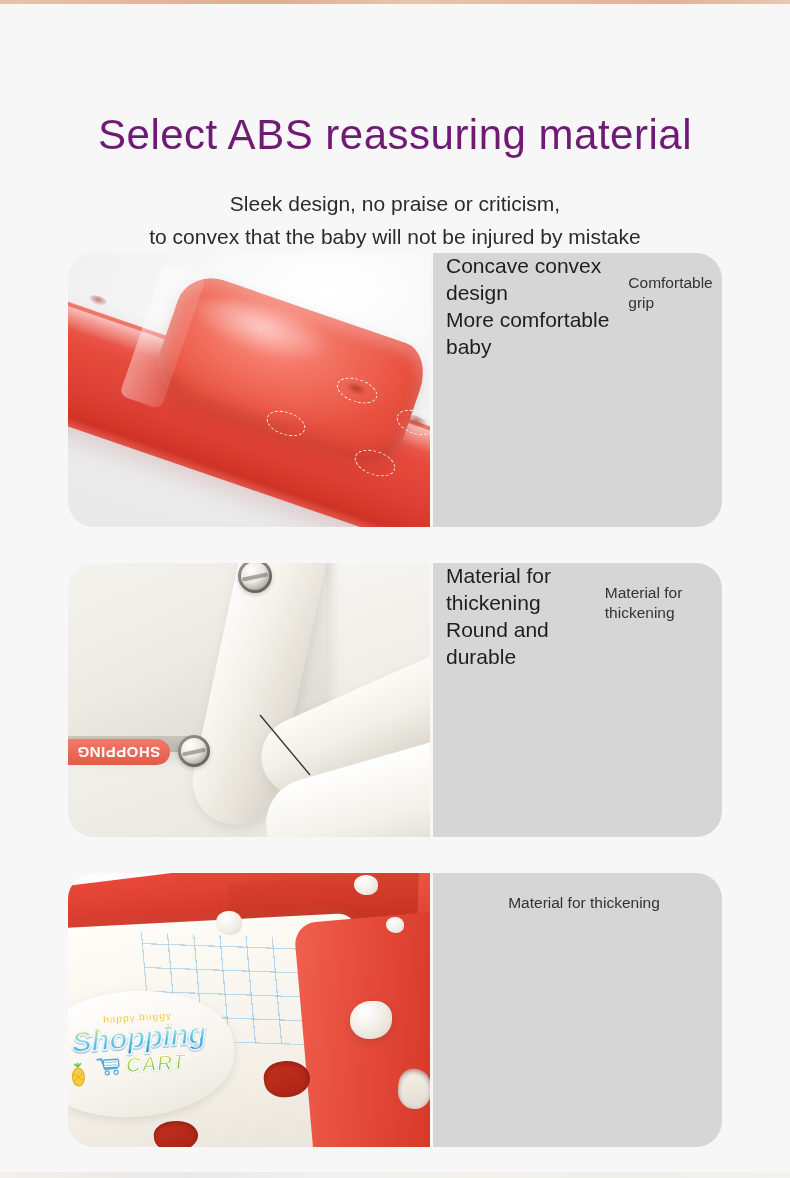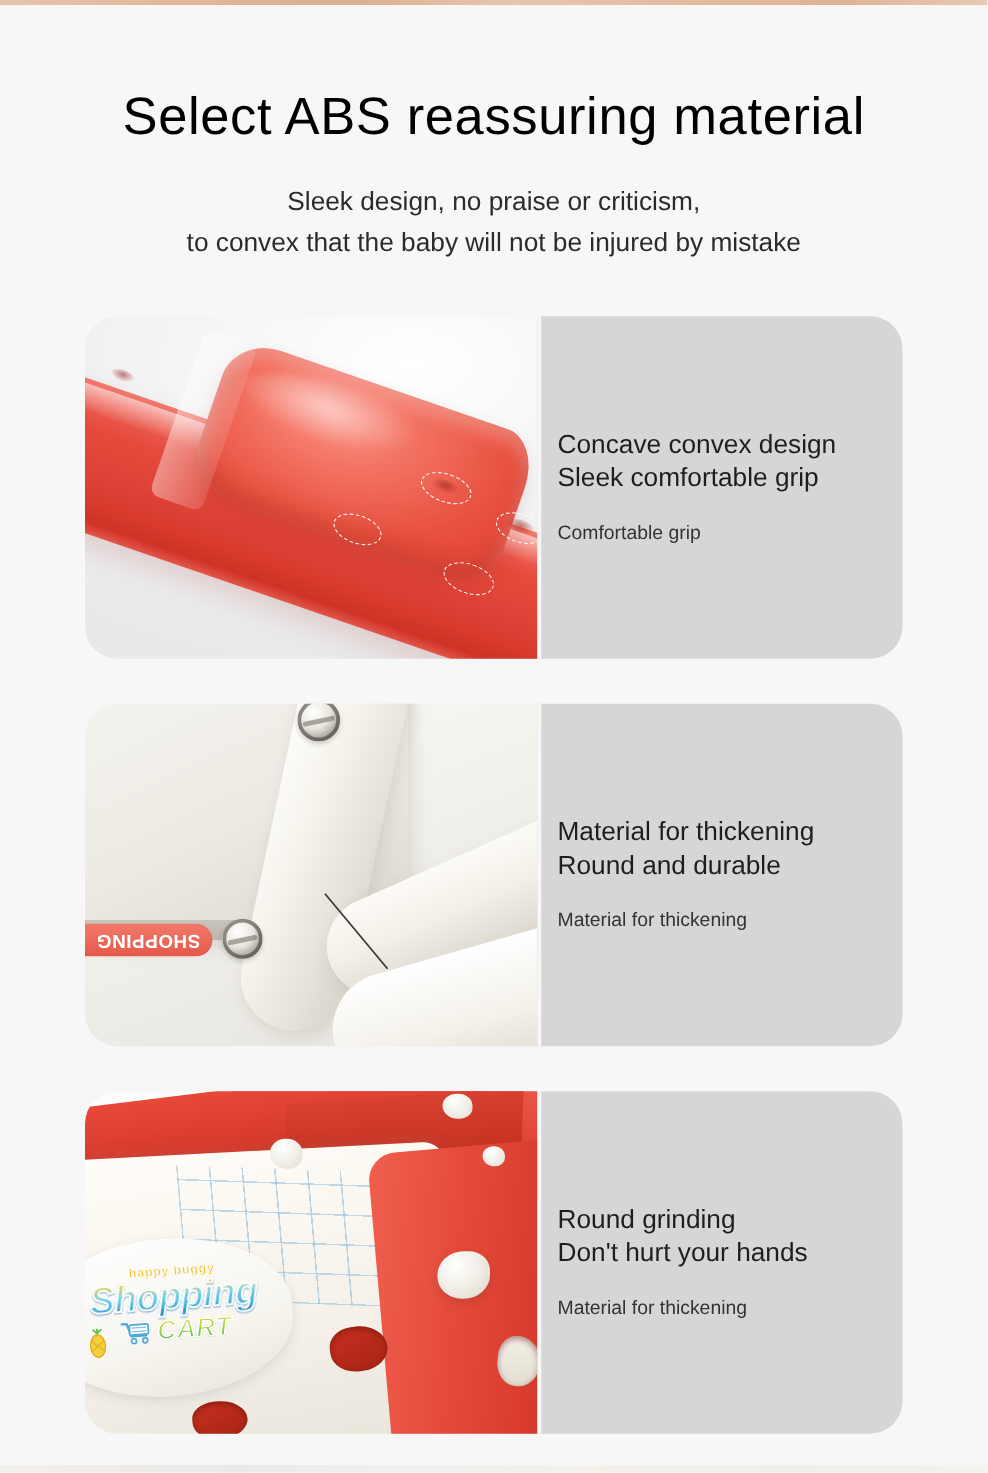--- a/index.html
+++ b/index.html
@@ -32,25 +32,25 @@
 
   
   .header {
     position: absolute;
     left: 0; top: 0;
     width: 790px;
     text-align: center;
   }
   .page-title {
     margin: 0;
-    padding-top: 70px;
+    padding-top: 112px;
     font-size: 42px;
     font-weight: 400;
     letter-spacing: 0.5px;
-    color: #000000;
+    color: #701a75;
     line-height: 1.1;
   }
   .subtitle {
     margin: 0;
     padding-top: 30px;
     font-size: 21px;
     font-weight: 400;
     color: #2b2b2b;
     line-height: 1.55;
     text-align: center;
@@ -82,21 +82,21 @@
     background: #efefef;
     flex: none;
   }
   .card-panel {
     position: relative;
     flex: 1;
     background: #d6d6d6;
     border-radius: 0 26px 26px 0;
     padding: 0 0 0 16px;
     display: flex;
-    flex-direction: column;
+    flex-direction: row;
     justify-content: center;
     box-sizing: border-box;
   }
   
   .card-gutter {
     position: absolute;
     left: 362px; top: 0;
     width: 3px; height: 274px;
     background: #f7f7f7;
     z-index: 4;
@@ -465,21 +465,21 @@
       <div class="ph1-dimple ph1-d2"></div>
       <div class="ph1-ell ph1-e1"></div>
       <div class="ph1-ell ph1-e2"></div>
       <div class="ph1-ell ph1-e3"></div>
       <div class="ph1-ell ph1-e4"></div>
     </div>
     <div class="card-gutter"></div>
     <div class="card-panel">
       <div class="panel-heading">
         <span class="hl">Concave convex design</span>
-        <span class="hl">Sleek comfortable grip</span>
+        <span class="hl">More comfortable baby</span>
       </div>
       <div class="panel-sub">Comfortable grip</div>
     </div>
   </div>
 
   <div class="feature-card">
     <div class="card-photo">
       <div class="ph2-bg"></div>
       <div class="ph2-panel">
         <div class="ph2-panel-edge"></div>
@@ -545,23 +545,19 @@
         </div>
         <svg class="ph3-pine" viewBox="0 0 18 24">
           <path d="M9 4 L6 1 M9 4 L12 1 M9 4 L9 0" stroke="#6bbf4a" stroke-width="1.5" fill="none" stroke-linecap="round"></path>
           <ellipse cx="9" cy="14" rx="6" ry="9" fill="#f3cf3e" stroke="#e0a81f" stroke-width="1"></ellipse>
           <path d="M4 10 L14 18 M4 18 L14 10" stroke="#e0a81f" stroke-width=".8"></path>
         </svg>
       </div>
     </div>
     <div class="card-gutter"></div>
     <div class="card-panel">
-      <div class="panel-heading">
-        <span class="hl">Round grinding</span>
-        <span class="hl">Don't hurt your hands</span>
-      </div>
       <div class="panel-sub">Material for thickening</div>
     </div>
   </div>
 
 </div>
 
 <div class="seam-bottom"></div>
 
 </body></html>

